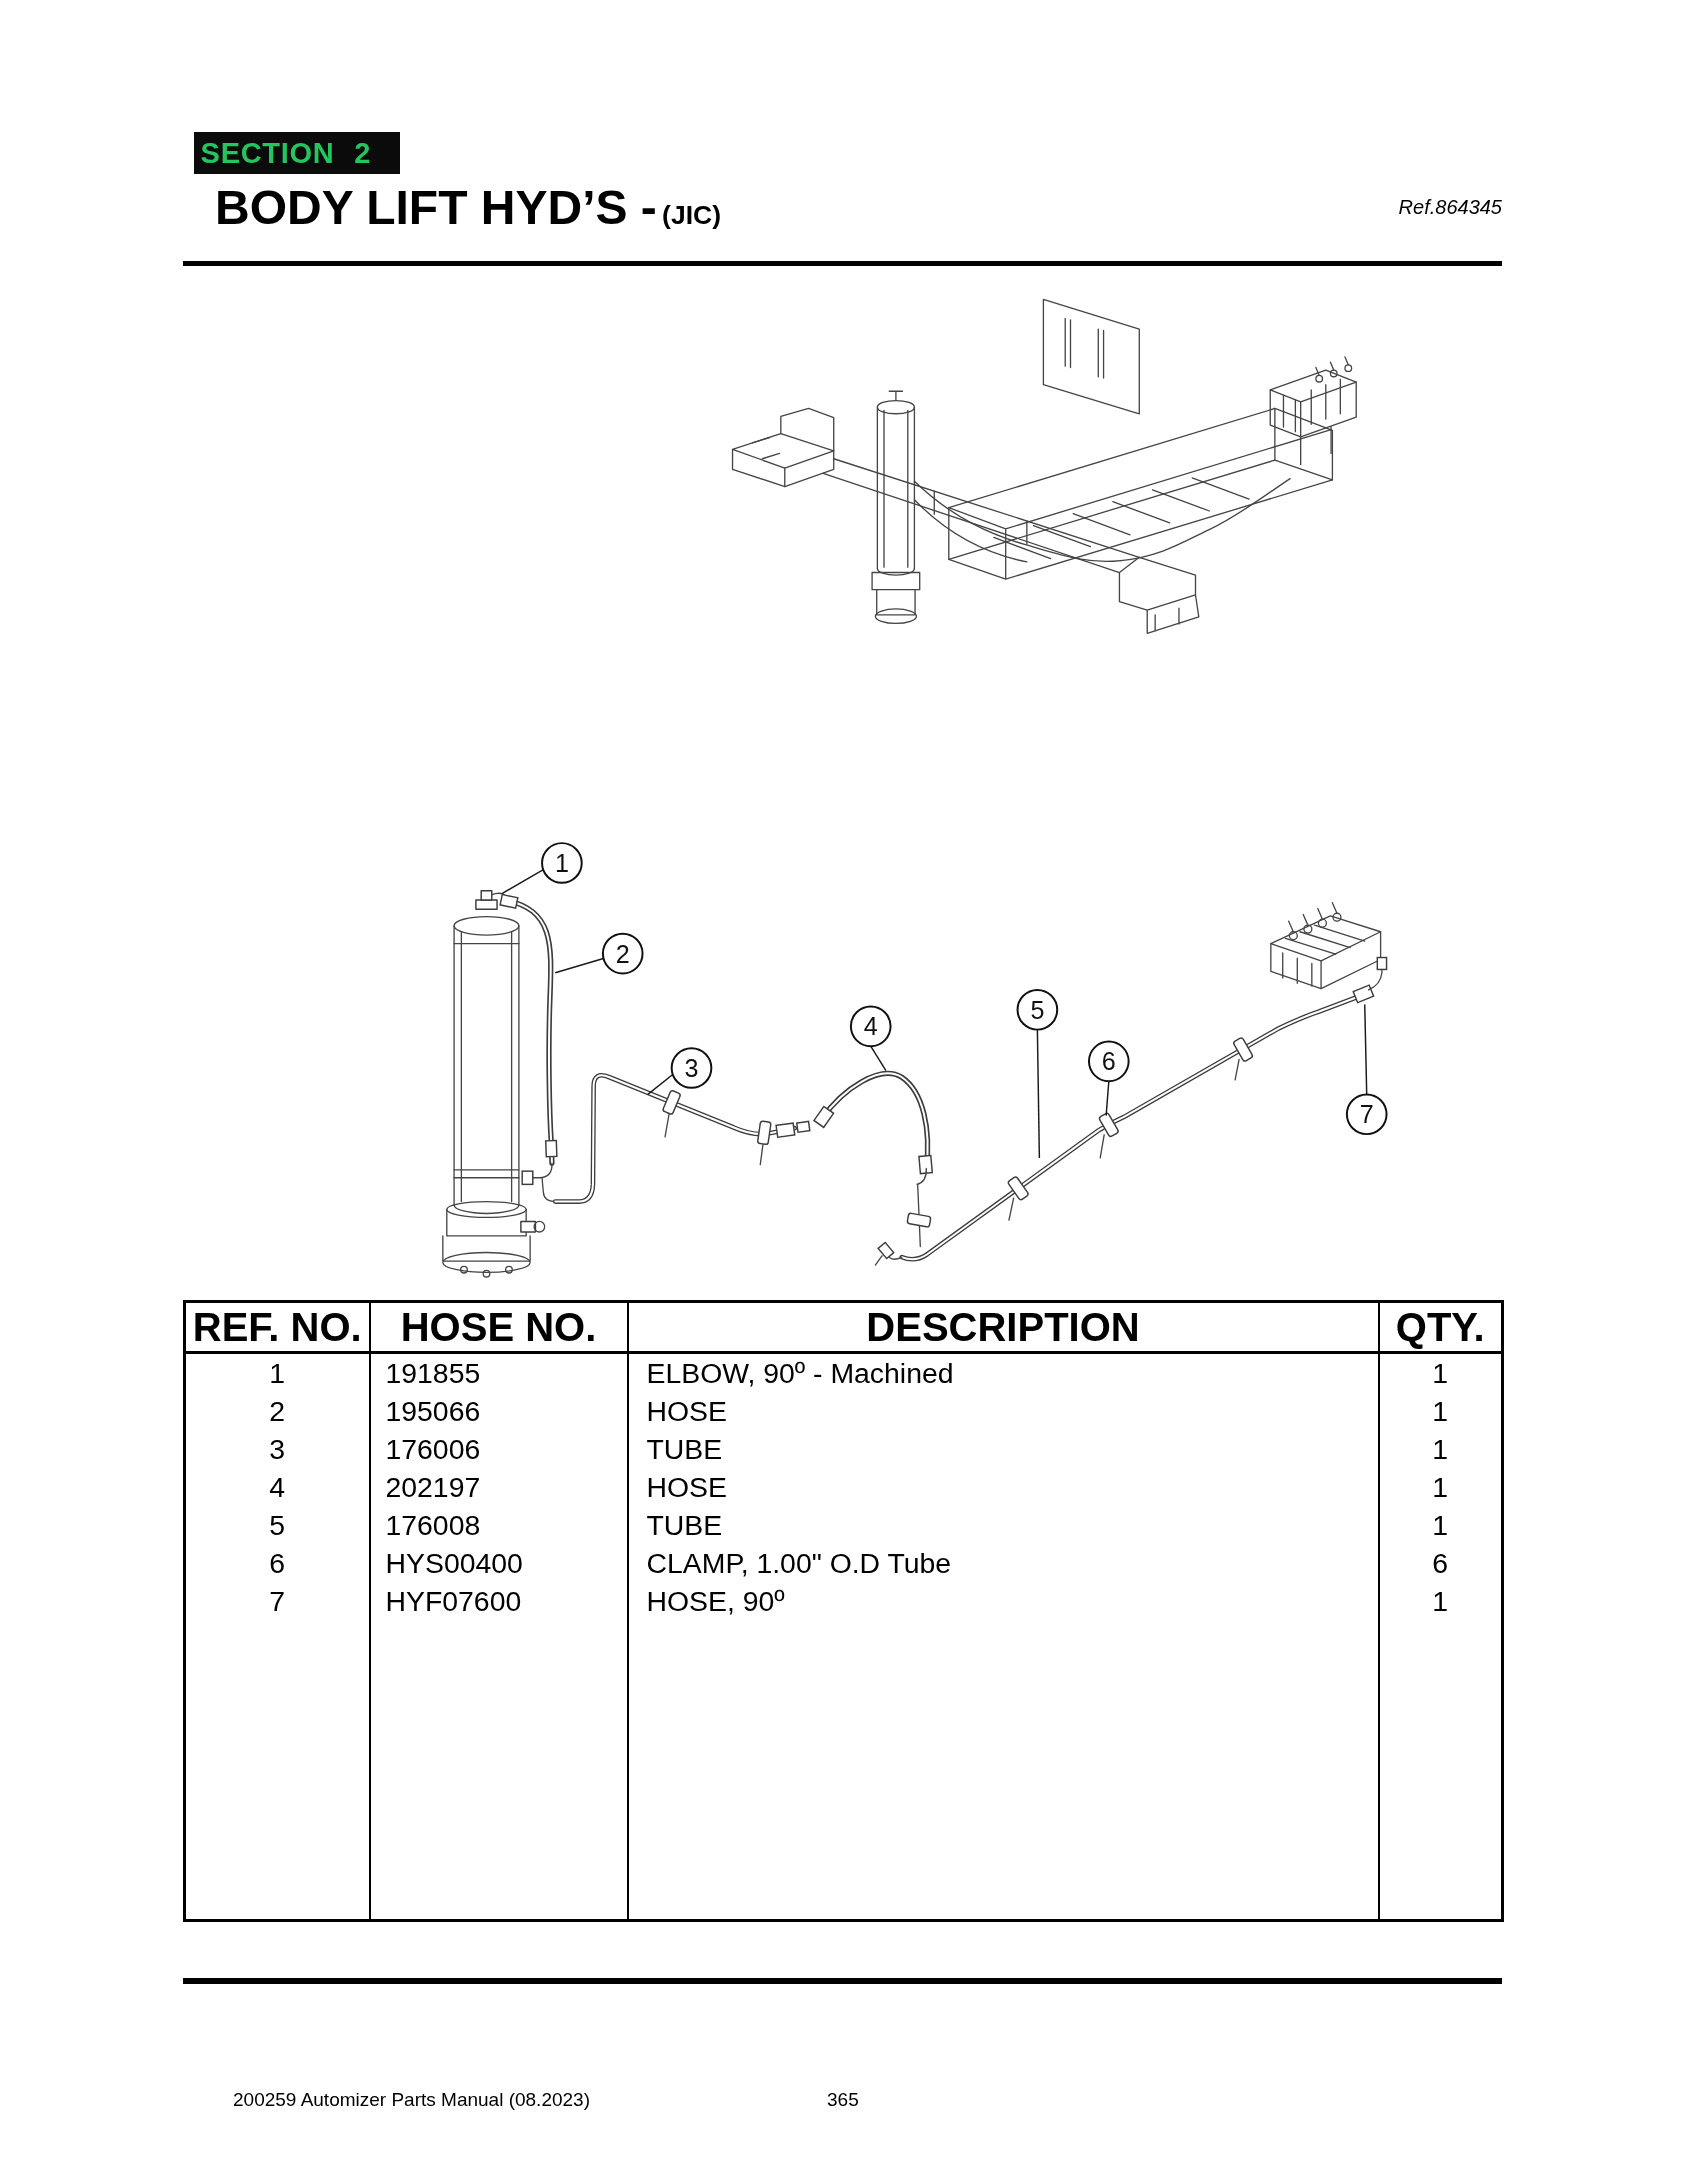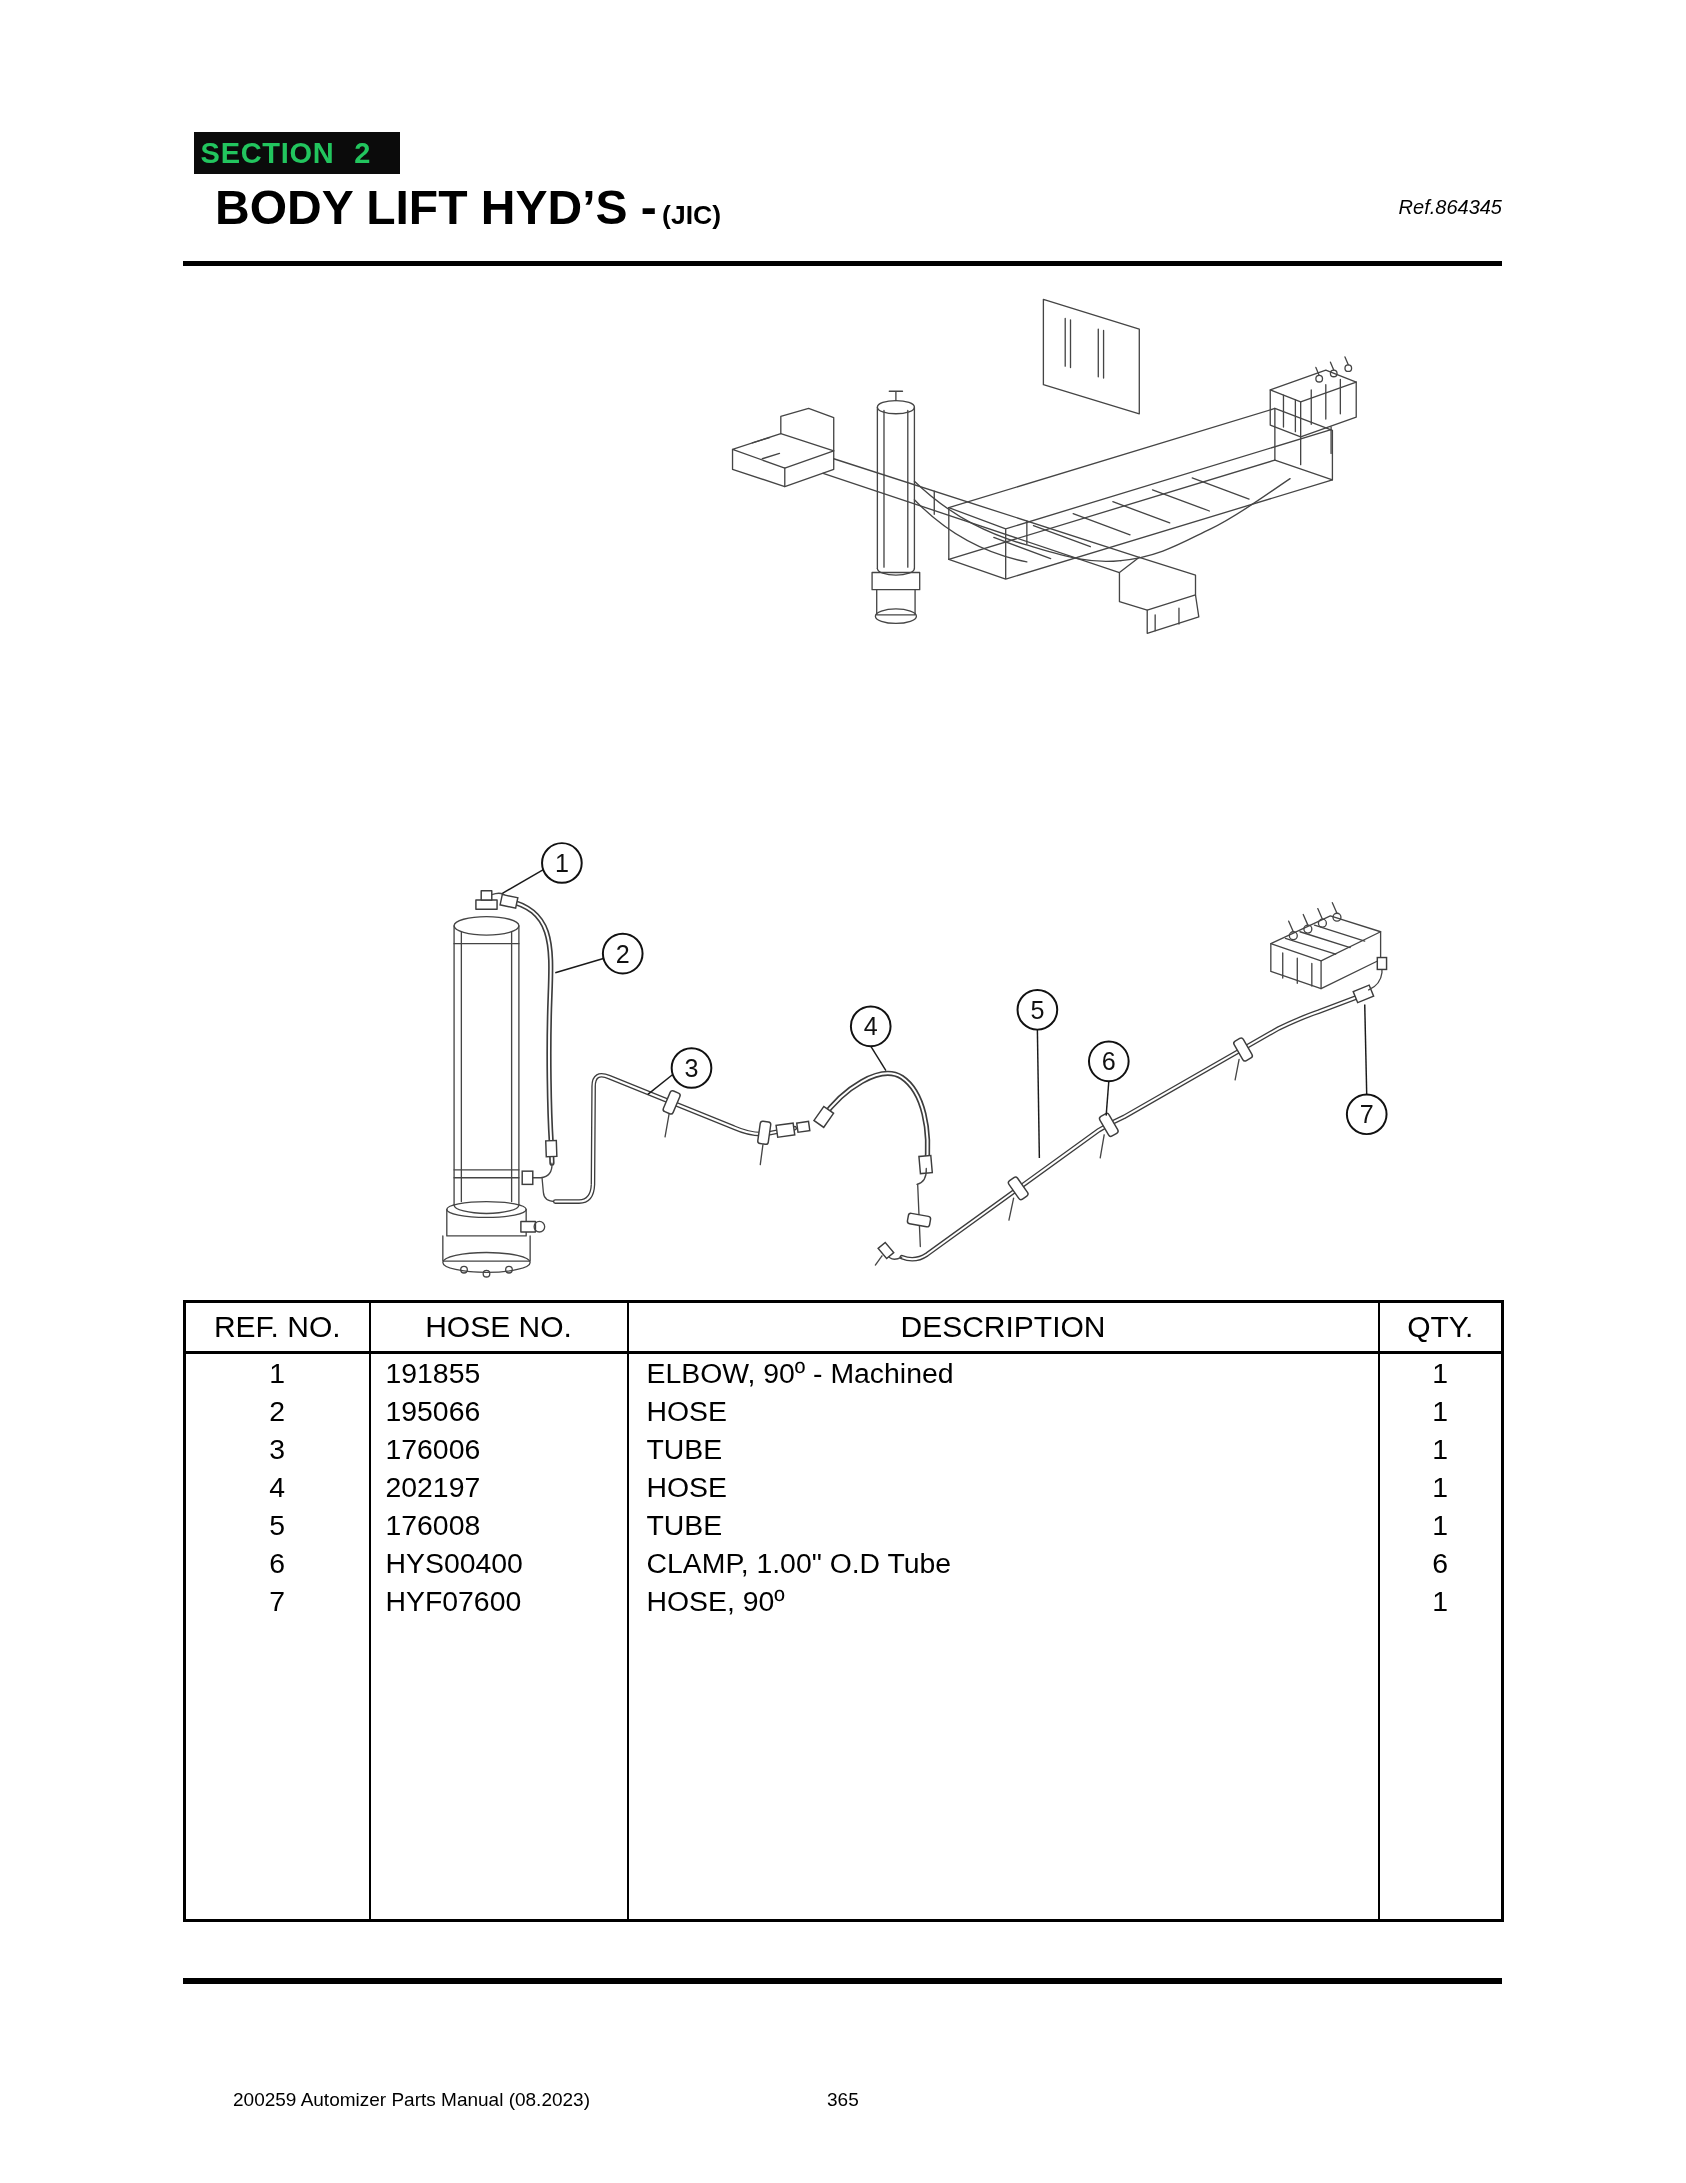--- a/index.html
+++ b/index.html
@@ -17,21 +17,21 @@
   .ref-label{position:absolute;top:196px;right:185px;font-size:20px;font-style:italic;text-align:center;}
   .rule{position:absolute;left:183px;width:1319px;background:#000;}
   .rule-top{top:261px;height:4.6px;}
   .rule-bottom{top:1978px;height:6px;}
   .illus-top{position:absolute;left:716px;top:276px;width:668px;height:427px;}
   .illus-bottom{position:absolute;left:423px;top:831px;width:992px;height:470px;}
   .parts-table{
     position:absolute;left:183px;top:1300px;width:1319px;height:622px;
     border-collapse:collapse;table-layout:fixed;border:3.3px solid #000;
   }
-  .parts-table th{font-size:30px;font-weight:normal;height:48px;text-align:center;vertical-align:middle;padding:0;border-bottom:3.3px solid #000;}
+  .parts-table th{font-size:40px;font-weight:bold;height:48px;text-align:center;vertical-align:middle;padding:0;border-bottom:3.3px solid #000;}
   .parts-table th + th, .parts-table td + td{border-left:2px solid #000;}
   .parts-table td{font-size:28.4px;height:38px;vertical-align:middle;padding:0;}
   .parts-table td.c{text-align:center;}
   .parts-table td.part{padding-left:15px;}
   .parts-table td.desc{padding-left:18px;}
   .parts-table tr.filler td{height:auto;}
   .footer-left{position:absolute;left:195px;top:2089px;font-size:19px;margin-left:38px;}
   .footer-page{position:absolute;left:827px;top:2089px;font-size:19px;}
   
   .ln{stroke:#454545;stroke-width:2;fill:none;stroke-linecap:round;stroke-linejoin:round;}

